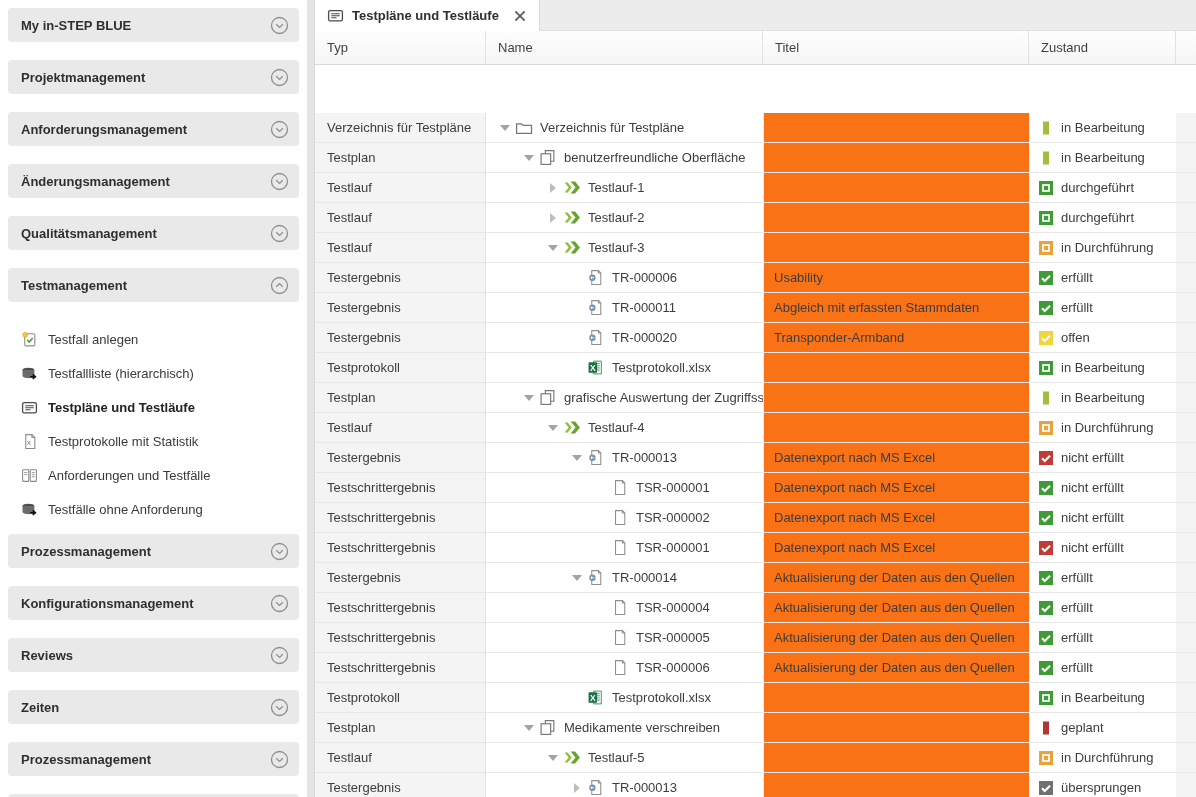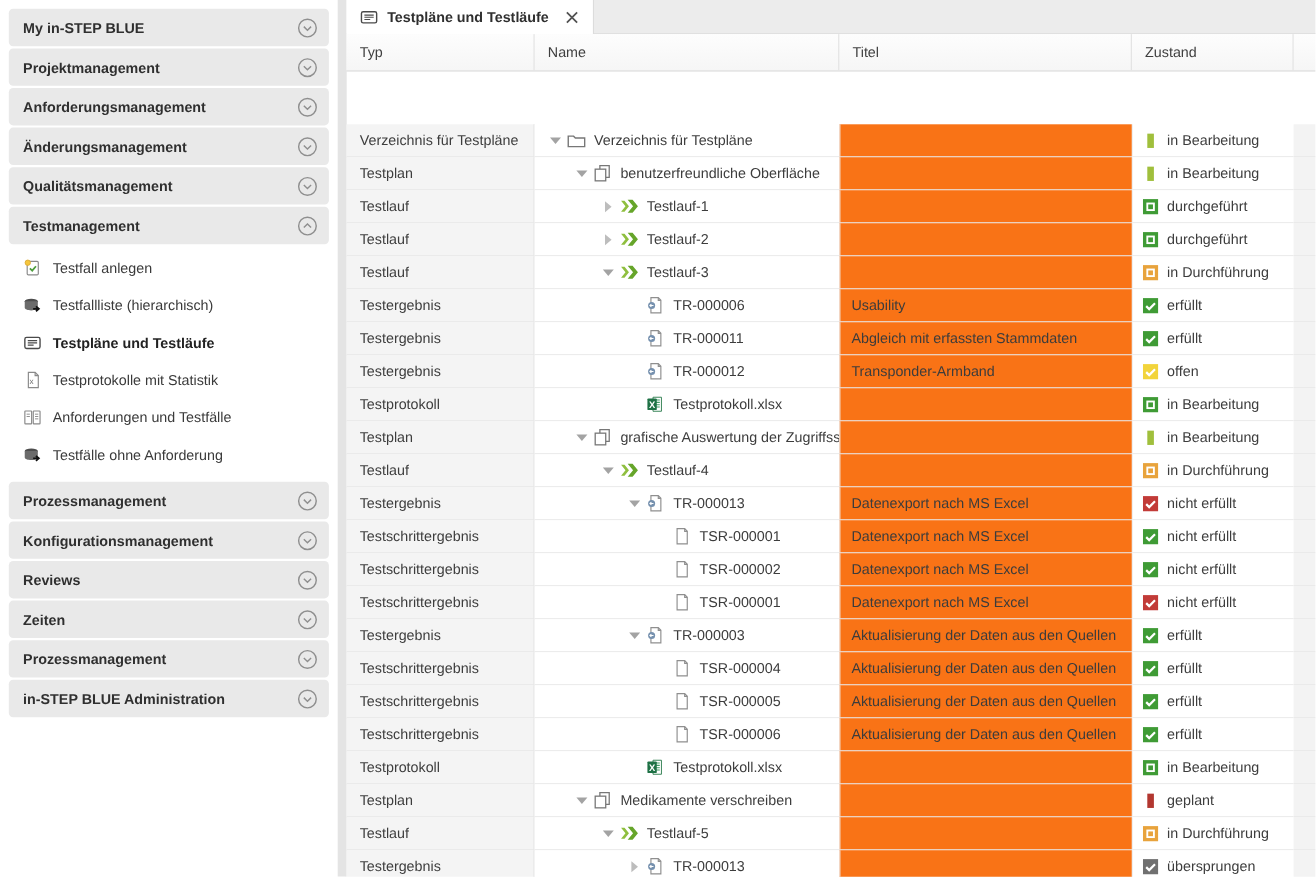--- a/index.html
+++ b/index.html
@@ -8,21 +8,21 @@
     font-family: "Liberation Sans", sans-serif;
     font-size: 13px;
     color: #3c3c3c;
     background: #fff;
   }
   .app { display:flex; width:1196px; height:797px; }
 
   
   .sidebar { width:307px; background:#fff; padding-top:8px; flex:none; overflow:hidden; }
   .acc-bar {
-    height:34px; margin:0 8px 2px 8px; background:#e9e9e9; border-radius:4px;
+    height:34px; margin:0 8px 18px 8px; background:#e9e9e9; border-radius:4px;
     display:flex; align-items:center; justify-content:space-between;
     padding:0 10px 0 13px; cursor:pointer;
   }
   .acc-bar .acc-label { font-weight:bold; color:#2f2f2f; font-size:13px; }
   .acc-bar .chev { width:19px; height:19px; display:flex; }
   .submenu { padding:2px 0 8px 0; }
   .sm-item {
     height:34px; display:flex; align-items:center; gap:10px;
     padding-left:21px; cursor:pointer; color:#3a3a3a;
   }
@@ -465,21 +465,21 @@
       <span class="indent" style="width: 80px;"></span>
       <span class="exp"></span>
       <span class="tree-icon">
               <svg width="100%" height="100%" viewBox="0 0 16 16">
                 <path d="M4 1.5h6.3l2.2 2.3v10.7H4z" fill="#fff" stroke="#8f8f8f"></path>
                 <path d="M10.3 1.5v2.3h2.2" fill="none" stroke="#8f8f8f"></path>
                 <circle cx="4.6" cy="8.2" r="3" fill="#7590ae"></circle>
                 <path d="M6.2 8.2H3.3m1.1-1.2L3.1 8.2l1.3 1.2" stroke="#fff" stroke-width="0.9" fill="none"></path>
               </svg>
             </span>
-      <span class="name-label">TR-000012</span>
+      <span class="name-label">TR-000020</span>
     </div>
     <div class="td c-titel">Transponder-Armband</div>
     <div class="td c-zust">
       <span class="st">
               <svg width="100%" height="100%" viewBox="0 0 14 14">
                 <rect width="14" height="14" fill="#f2d43b"></rect>
                 <path d="M3 7.3l2.7 2.7L11 4.7" stroke="#fff" stroke-width="2" fill="none"></path>
               </svg>
             </span>
       <span class="st-label">offen</span>
@@ -670,21 +670,21 @@
       <span class="indent" style="width: 80px;"></span>
       <span class="exp down"></span>
       <span class="tree-icon">
               <svg width="100%" height="100%" viewBox="0 0 16 16">
                 <path d="M4 1.5h6.3l2.2 2.3v10.7H4z" fill="#fff" stroke="#8f8f8f"></path>
                 <path d="M10.3 1.5v2.3h2.2" fill="none" stroke="#8f8f8f"></path>
                 <circle cx="4.6" cy="8.2" r="3" fill="#7590ae"></circle>
                 <path d="M6.2 8.2H3.3m1.1-1.2L3.1 8.2l1.3 1.2" stroke="#fff" stroke-width="0.9" fill="none"></path>
               </svg>
             </span>
-      <span class="name-label">TR-000003</span>
+      <span class="name-label">TR-000014</span>
     </div>
     <div class="td c-titel">Aktualisierung der Daten aus den Quellen</div>
     <div class="td c-zust">
       <span class="st">
               <svg width="100%" height="100%" viewBox="0 0 14 14">
                 <rect width="14" height="14" fill="#3f9b35"></rect>
                 <path d="M3 7.3l2.7 2.7L11 4.7" stroke="#fff" stroke-width="2" fill="none"></path>
               </svg>
             </span>
       <span class="st-label">erfüllt</span>

